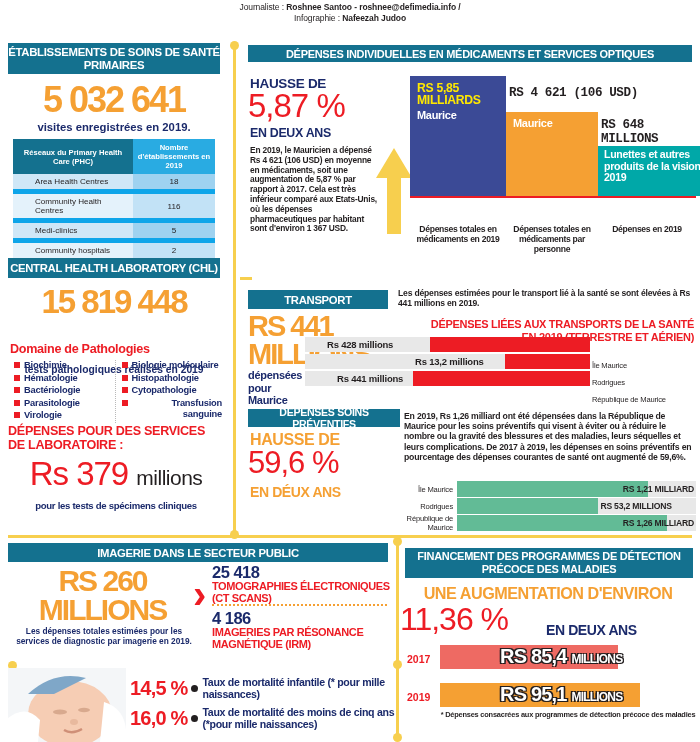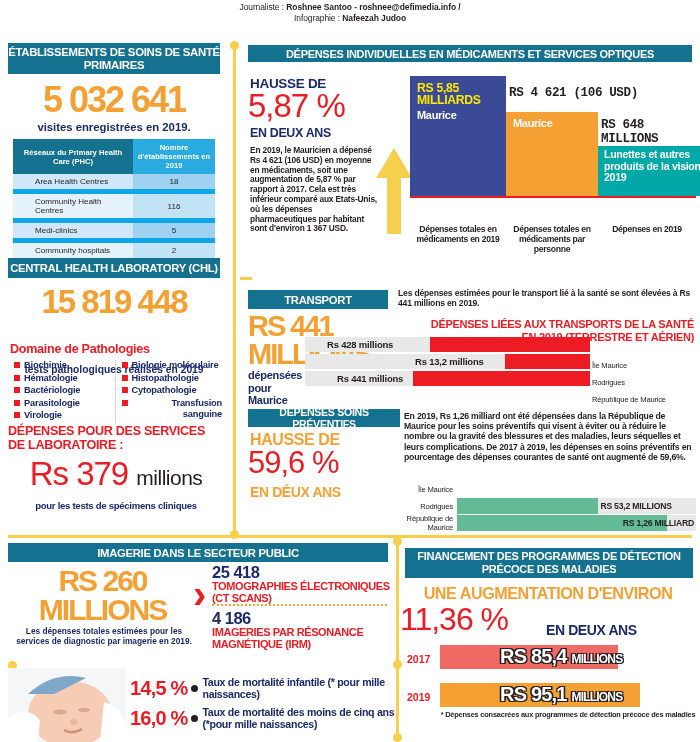--- a/index.html
+++ b/index.html
@@ -305,20 +305,24 @@
 
 <div class="hdr" id="hdr6">DÉPENSES SOINS PRÉVENTIFS</div>
 <div id="hausse2">HAUSSE DE</div>
 <div class="bigred" id="pct2">59,6 %</div>
 <div id="endeux2">EN DÉUX ANS</div>
 <div id="body2">En 2019, Rs 1,26 milliard ont été dépensées dans la République de Maurice pour les soins préventifs qui visent à éviter ou à réduire le nombre ou la gravité des blessures et des maladies, leurs séquelles et leurs complications. De 2017 à 2019, les dépenses en soins préventifs en pourcentage des dépenses courantes de santé ont augmenté de 59,6%.</div>
 
 <div class="gbars">
   <div class="gwrap">
     <div class="gcat"><span>Île Maurice</span></div>
+    <div class="gtrack">
+      <div class="gfill" style="width:80%;"></div>
+      <div class="gval"><span>RS 1,21 MILLIARD</span></div>
+    </div>
   </div>
   <div class="gwrap">
     <div class="gcat"><span>Rodrigues</span></div>
     <div class="gtrack">
       <div class="gfill" style="width:59%;"></div>
       <div class="gval" style="right:auto;left:60%;"><span>RS 53,2 MILLIONS</span></div>
     </div>
   </div>
   <div class="gwrap">
     <div class="gcat"><span>République de Maurice</span></div>

